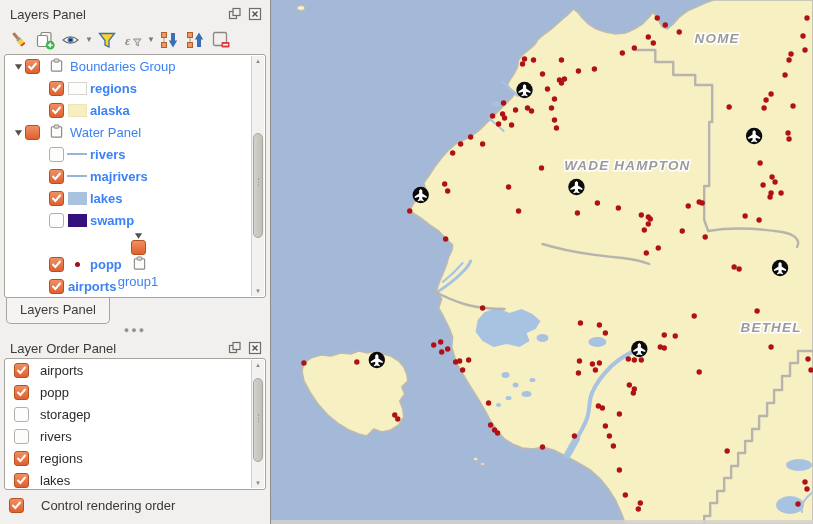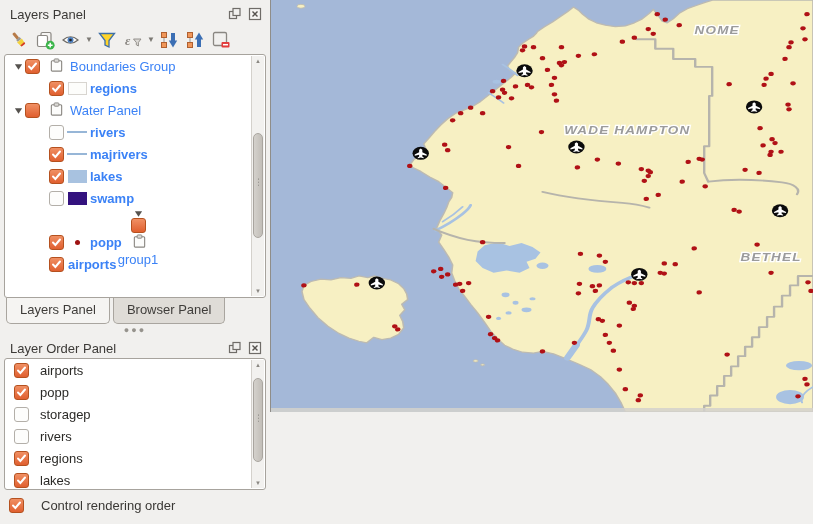--- a/index.html
+++ b/index.html
@@ -51,21 +51,21 @@
 
   #splitter { height:8px; display:flex; align-items:center; justify-content:center; color:#96938d; font-size:9px; letter-spacing:2px; }
 
   .order-row { height:22px; display:flex; align-items:center; font-size:13px; color:#2b2a27; padding-left:9px; }
   .order-row .lbl { margin-left:11px; }
 
   #footer-row { height:30px; display:flex; align-items:center; padding-left:9px; }
   #footer-row .lbl { margin-left:17px; font-size:13px; color:#3a3835; }
 
   
-  #map-area { position:absolute; left:270px; top:0; width:543px; height:412px; border-left:1px solid #8f8d89;text-decoration:underline; }
+  #map-area { position:absolute; left:270px; top:0; width:543px; height:524px; border-left:1px solid #8f8d89;text-decoration:underline; }
   #map-svg { display:block; width:100%; height:100%; }
   #map-bottom-band { position:absolute; left:0; right:0; bottom:0; height:4px; background:#d3d1cd; opacity:.85; }
 
   .maplabel { font-family:"Liberation Sans",sans-serif; font-weight:bold; font-style:italic;
               font-size:13.5px; letter-spacing:1.2px; fill:#9b9b9b; stroke:#ffffff; stroke-width:3px;
               paint-order:stroke; text-anchor:middle; }
 </style>
 </head>
 <body>
 
@@ -177,20 +177,31 @@
           <div class="tree-row" style="padding-left: 44px;">
             <span class="cb on">
               <svg width="11" height="11" viewBox="0 0 11 11">
                 <path d="M2 5.5 L4.4 8 L9 2.5" fill="none" stroke="#fff" stroke-width="2" stroke-linecap="round"></path>
               </svg>
             </span>
             <span style="display: flex; align-items: center; justify-content: center; width: 26px;">
               <span class="sym-fill" style="background: rgb(253, 253, 251); border: 1px solid rgb(216, 213, 208);"></span>
             </span>
             <span class="lbl-bold">regions</span>
+          </div>
+          <div class="tree-row" style="padding-left: 44px;">
+            <span class="cb on">
+              <svg width="11" height="11" viewBox="0 0 11 11">
+                <path d="M2 5.5 L4.4 8 L9 2.5" fill="none" stroke="#fff" stroke-width="2" stroke-linecap="round"></path>
+              </svg>
+            </span>
+            <span style="display: flex; align-items: center; justify-content: center; width: 26px;">
+              <span class="sym-fill" style="background: rgb(246, 239, 193); border: 1px solid rgb(238, 229, 180);"></span>
+            </span>
+            <span class="lbl-bold">alaska</span>
           </div>
           <div class="tree-row" style="padding-left: 6px;">
             <span class="expander">
               <svg width="9" height="9" viewBox="0 0 10 10">
                 <path d="M1 2.5 L9 2.5 L5 8.5 Z" fill="#55524e"></path>
               </svg>
             </span>
             <span class="cb partial"></span>
             <span style="margin: 0px 6px 0px 9px;"><svg width="15" height="16" viewBox="0 0 16 16">
                 <rect x="2.5" y="3.5" width="11" height="11" rx="1" fill="#fcfcfb" stroke="#8a8782" stroke-width="1.2"></rect>
@@ -272,21 +283,20 @@
         <div class="arrow" style="top:2px">▲</div>
         <div class="thumb" style="top:32%; height:44%">
           <div class="grip" style="top:45%">⋮</div>
         </div>
         <div class="arrow" style="bottom:2px">▼</div>
       </div>
     </div>
 
     <div id="dock-tabs">
         <div class="tab active">Layers Panel</div>
-        <div class="tab">Browser Panel</div>
       </div>
 
     <div id="splitter">●●●</div>
 
     <div class="dock-title">
       <span class="t">Layer Order Panel</span>
       <span class="titlebar-btn">
         <svg width="14" height="14" viewBox="0 0 14 14">
           <rect x="1.5" y="4.5" width="7" height="7" fill="none" stroke="#6f6c68" stroke-width="1.2"></rect>
           <rect x="5" y="1.5" width="7" height="7" fill="#f1f0ee" stroke="#6f6c68" stroke-width="1.2"></rect>

